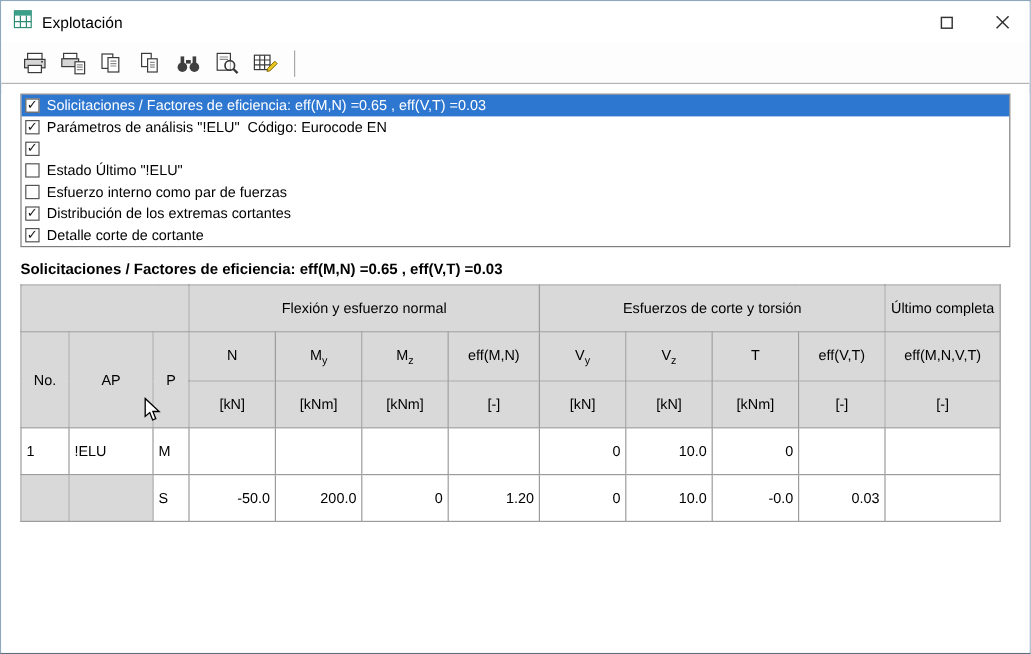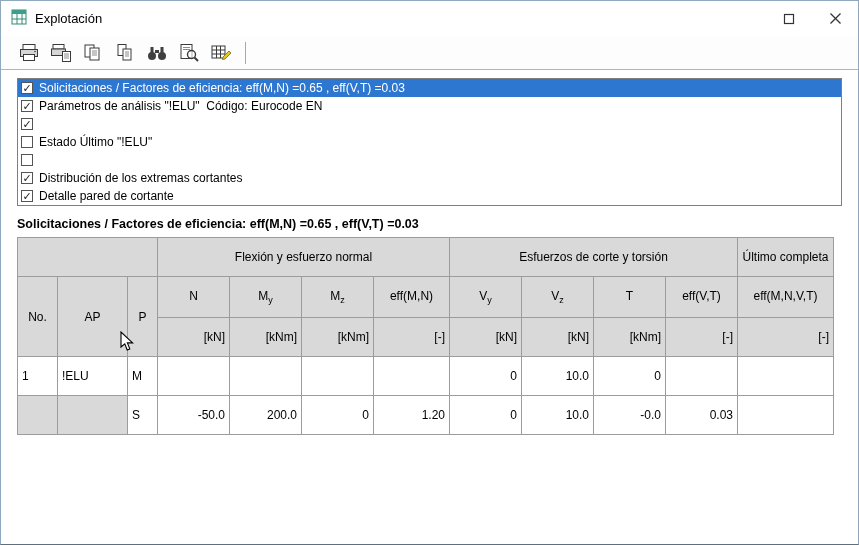--- a/index.html
+++ b/index.html
@@ -30,21 +30,21 @@
             font-size:11px;line-height:11px;text-align:center;flex:0 0 auto;}
   .chk-label{white-space:pre;}
   .section-title{margin:11px 0 6px 16px;font-size:12.5px;font-weight:bold;}
   
   table.results{margin-left:16px;border-collapse:collapse;table-layout:fixed;
                 font-size:12px;border:1px solid #6e6e6e;}
   .results th,.results td{border:1px solid #9c9c9c;padding:12px 4px;overflow:hidden;white-space:nowrap;}
   .results thead th{background:#d9d9d9;font-weight:normal;text-align:center;}
   .results tr.group th{height:18px;}
   .results tr.names th{height:20px;}
-  .results tr.units th{height:16px;text-align:right;}
+  .results tr.units th{height:16px;}
   .results tbody td{height:19px;background:#fff;}
   .results td.txt{text-align:left;}
   .results td.num{text-align:right;}
   .results td.shaded{background:#d9d9d9;}
   .results sub{font-size:9px;}
   
   .cursor{position:absolute;left:119px;top:330px;}
 </style>
 </head>
 <body>
@@ -158,28 +158,29 @@
       </div>
       <div class="chk-row">
         <span class="checkbox">✓</span>
       </div>
       <div class="chk-row">
         <span class="checkbox"></span>
         <span class="chk-label">Estado Último "!ELU"</span>
       </div>
       <div class="chk-row">
         <span class="checkbox"></span>
+        <span class="chk-label">Esfuerzo interno como par de fuerzas</span>
       </div>
       <div class="chk-row">
         <span class="checkbox">✓</span>
         <span class="chk-label">Distribución de los extremas cortantes</span>
       </div>
       <div class="chk-row">
         <span class="checkbox">✓</span>
-        <span class="chk-label">Detalle pared de cortante</span>
+        <span class="chk-label">Detalle corte de cortante</span>
       </div>
     </div>
 
     <div class="section-title">Solicitaciones / Factores de eficiencia: eff(M,N) =0.65 , eff(V,T) =0.03</div>
 
     <table class="results">
       <colgroup>
         <col style="width:40px">
           <col style="width:70px">
           <col style="width:30px">

